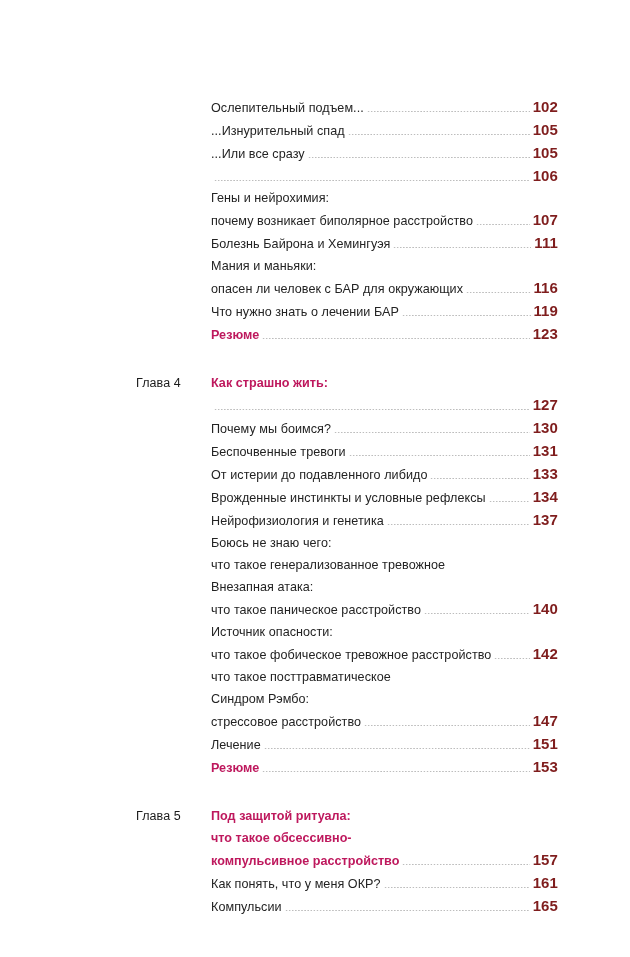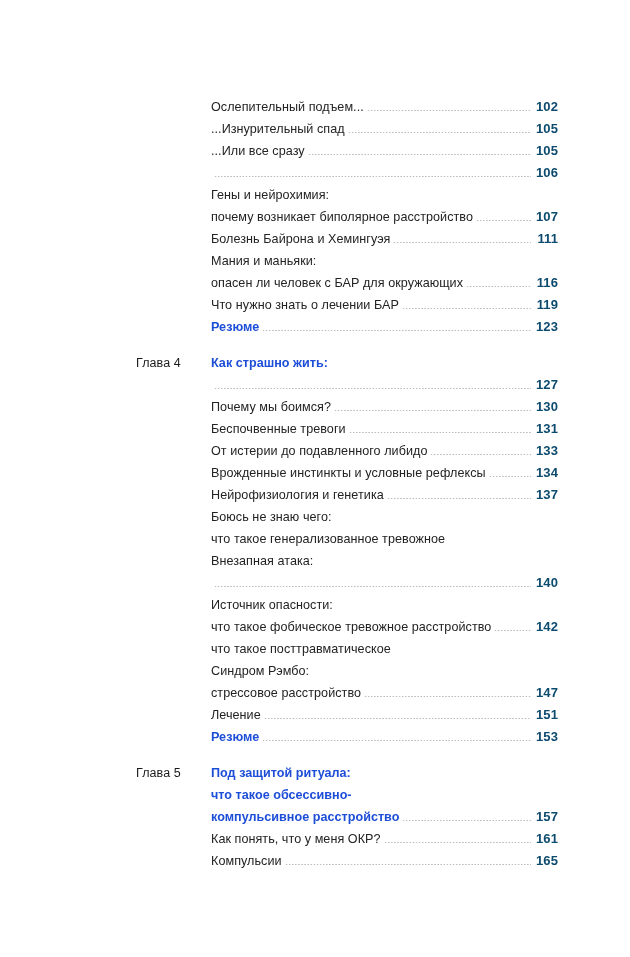--- a/index.html
+++ b/index.html
@@ -31,21 +31,21 @@
     left: 136px;
     top: 96px;
     width: 422px;
   }
 
   
   .toc-group {
     display: block;
   }
   .toc-group + .toc-group {
-    margin-top: 14px;
+    margin-top: 26px;
   }
 
   
   .toc-row {
     display: flex;
     align-items: baseline;
     width: 422px;
     min-height: 22px;
     line-height: 22px;
   }
@@ -70,21 +70,21 @@
   .entry-title {
     font-size: 12.6px;
     font-weight: 400;
     color: #232323;
     white-space: nowrap;
     letter-spacing: 0.05px;
   }
 
   .entry-title.bold {
     font-weight: 700;
-    color: #1d4ed8;
+    color: #be185d;
     letter-spacing: 0.02px;
   }
 
   
   .leader {
     flex: 1 1 auto;
     min-width: 4px;
     position: relative;
     align-self: baseline;
     height: 1px;
@@ -99,23 +99,23 @@
     bottom: 0;
     height: 1.5px;
     background-image: radial-gradient(circle, #bdbdbd 0.65px, transparent 0.8px);
     background-size: 3.1px 1.5px;
     background-repeat: repeat-x;
     background-position: left bottom;
   }
 
   .entry-page {
     flex: 0 0 auto;
-    font-size: 13px;
+    font-size: 15px;
     font-weight: 700;
-    color: #0c4a6e;
+    color: #7f1d1d;
     text-align: right;
     min-width: 24px;
     letter-spacing: 0.1px;
   }
 
   
   .toc-row .chapter-label.empty {
     visibility: hidden;
   }
 </style>
@@ -277,20 +277,21 @@
         </div>
         <div class="toc-row plain">
           <div class="chapter-label empty">Глава 4</div>
           <div class="entry-area">
             <span class="entry-title">Внезапная атака:</span>
           </div>
         </div>
         <div class="toc-row">
           <div class="chapter-label empty">Глава 4</div>
           <div class="entry-area">
+            <span class="entry-title">что такое паническое расстройство</span>
             <span class="leader"></span>
             <span class="entry-page">140</span>
           </div>
         </div>
         <div class="toc-row plain">
           <div class="chapter-label empty">Глава 4</div>
           <div class="entry-area">
             <span class="entry-title">Источник опасности:</span>
           </div>
         </div>

